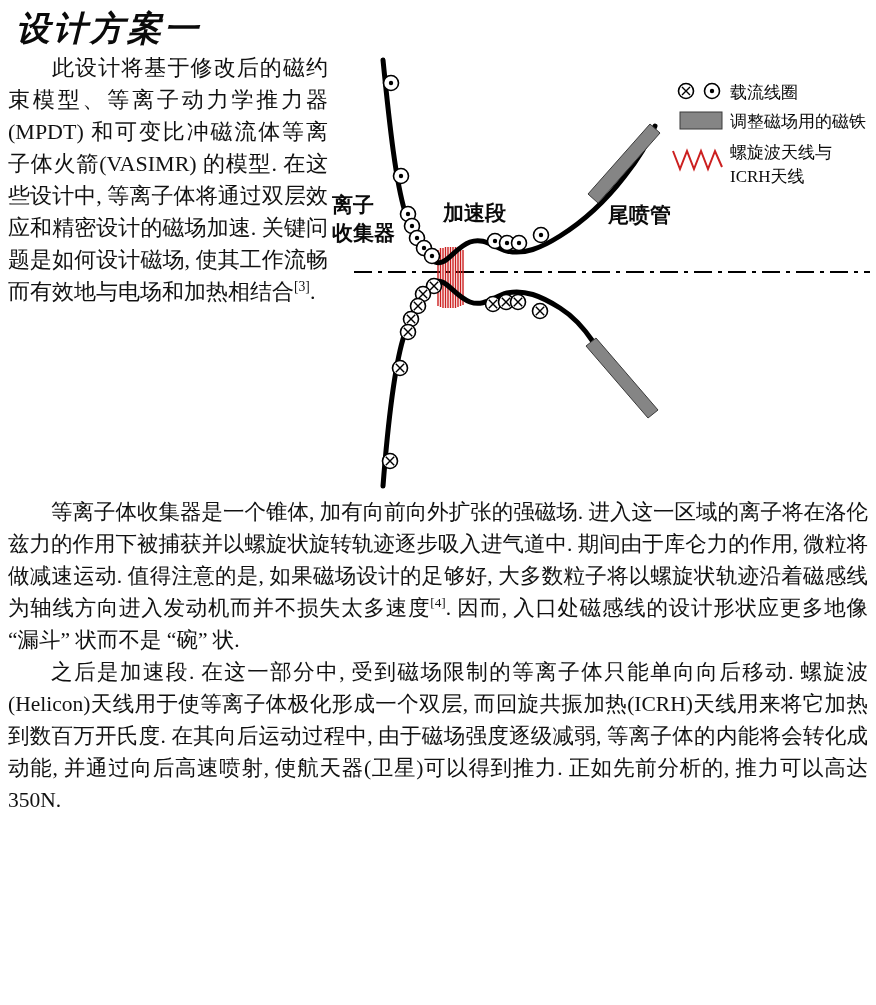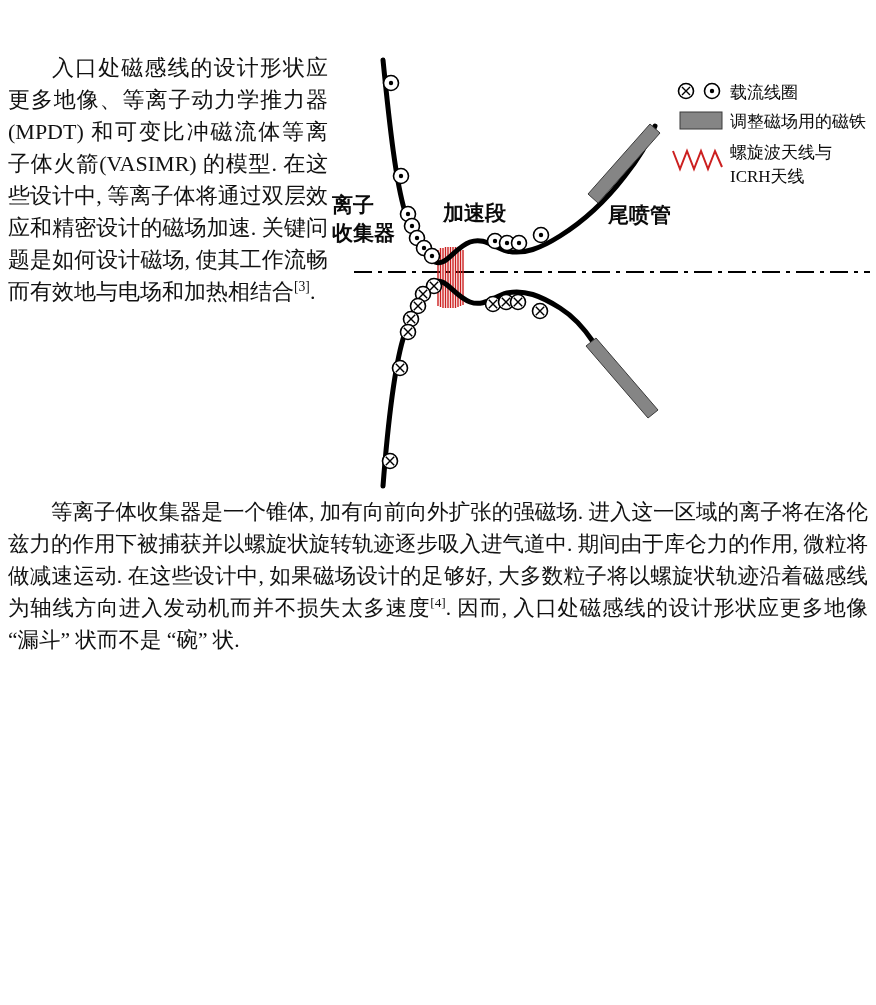--- a/index.html
+++ b/index.html
@@ -29,23 +29,24 @@
   }
   svg text{font-family:"Liberation Serif","DejaVu Serif",serif;fill:#0a0a0a;}
   .dlabel{font-size:21px;font-weight:bold;}
   .llabel{font-size:17px;}
 </style>
 </head>
 <body>
 
 <div class="page">
 
+  <div class="title">设计方案一</div>
 
   <div class="leftcol">
-    <p><span>入口处磁感线的设计形状应更多地像、等离子动力学推力器(MPDT) 和可变比冲磁流体等离子体火箭(VASIMR) 的模型. 在这些设计中, 等离子体将通过双层效应和精密设计的磁场加速. 关键问题是如何设计磁场, 使其工作流畅而有效地与电场和加热相结合</span><sup>[3]</sup><span>.</span></p>
+    <p><span>此设计将基于修改后的磁约束模型、等离子动力学推力器(MPDT) 和可变比冲磁流体等离子体火箭(VASIMR) 的模型. 在这些设计中, 等离子体将通过双层效应和精密设计的磁场加速. 关键问题是如何设计磁场, 使其工作流畅而有效地与电场和加热相结合</span><sup>[3]</sup><span>.</span></p>
   </div>
 
   <svg class="diagram" viewBox="0 0 546 458">
 
     <line x1="24" y1="232" x2="540" y2="232" stroke="#000" stroke-width="2" stroke-dasharray="18 6 4 6"></line>
 
     <path d="M108,210V266 M110.5,208V267 M113,208V268 M115.5,207V268 M118,207V268 M120.5,207V268 M123,207V268 M125.5,207V268 M128,208V267 M130.5,208V266 M133,210V265" stroke="#cc2020" stroke-width="1.4" fill="none"></path>
 
     <path d="M53,20 C60,90 66,142 75,172 C85,205 94,216 105,222 C116,227 124,208 140,202 C154,197 163,207 177,211 C194,215 211,208 230,196 C254,181 277,159 294,137 C309,118 319,101 325,86" stroke="#000" stroke-width="5" fill="none" stroke-linecap="round"></path>
 
@@ -164,16 +165,17 @@
       <rect x="350" y="72" width="42" height="17" fill="#858585" stroke="#3a3a3a" stroke-width="1"></rect>
       <text class="llabel" x="400" y="87">调整磁场用的磁铁</text>
 
       <polyline points="343,111 350,129 357,111 364,129 371,111 378,129 385,111 392,127" fill="none" stroke="#cc2020" stroke-width="2"></polyline>
       <text class="llabel" x="400" y="118">螺旋波天线与</text>
       <text class="llabel" x="400" y="142">ICRH天线</text>
     </g>
   </svg>
 
   <div class="bodyblock">
-    <p><span>等离子体收集器是一个锥体, 加有向前向外扩张的强磁场. 进入这一区域的离子将在洛伦兹力的作用下被捕获并以螺旋状旋转轨迹逐步吸入进气道中. 期间由于库仑力的作用, 微粒将做减速运动. 在这些设计中, 如果磁场设计的足够好, 大多数粒子将以螺旋状轨迹沿着磁感线为轴线方向进入发动机而并不损失太多速度</span><sup>[4]</sup><span>. 因而, 入口处磁感线的设计形状应更多地像 “漏斗” 状而不是 “碗” 状.</span></p>
+    <p><span>等离子体收集器是一个锥体, 加有向前向外扩张的强磁场. 进入这一区域的离子将在洛伦兹力的作用下被捕获并以螺旋状旋转轨迹逐步吸入进气道中. 期间由于库仑力的作用, 微粒将做减速运动. 值得注意的是, 如果磁场设计的足够好, 大多数粒子将以螺旋状轨迹沿着磁感线为轴线方向进入发动机而并不损失太多速度</span><sup>[4]</sup><span>. 因而, 入口处磁感线的设计形状应更多地像 “漏斗” 状而不是 “碗” 状.</span></p>
+    <p>之后是加速段. 在这一部分中, 受到磁场限制的等离子体只能单向向后移动. 螺旋波(Helicon)天线用于使等离子体极化形成一个双层, 而回旋共振加热(ICRH)天线用来将它加热到数百万开氏度. 在其向后运动过程中, 由于磁场强度逐级减弱, 等离子体的内能将会转化成动能, 并通过向后高速喷射, 使航天器(卫星)可以得到推力. 正如先前分析的, 推力可以高达 350N.</p>
   </div>
 
 </div>
 
 </body></html>

